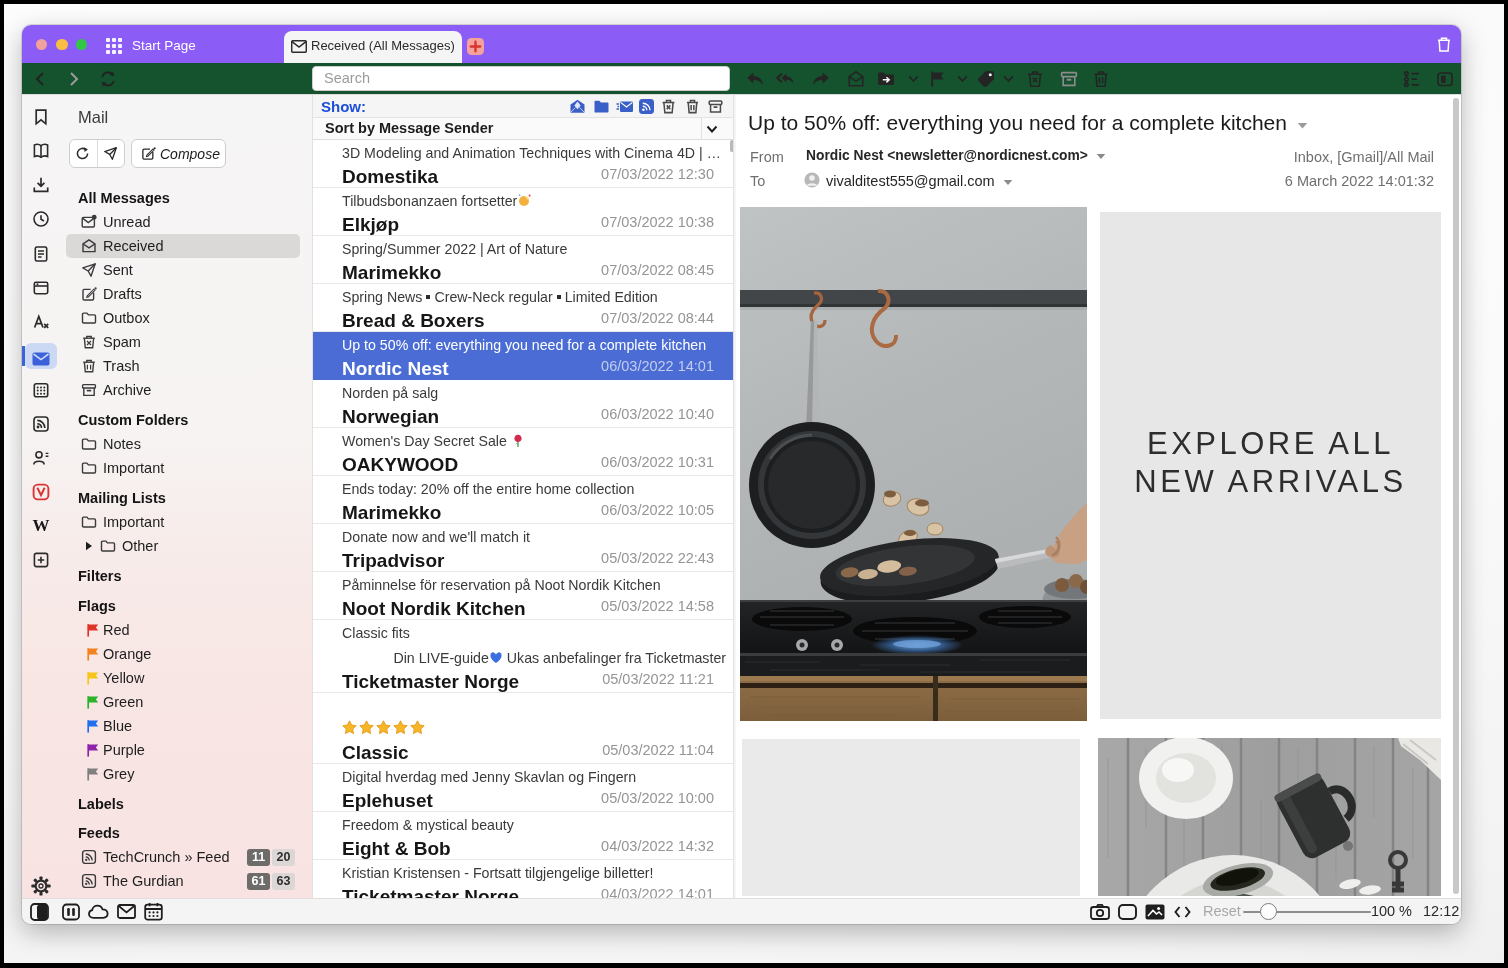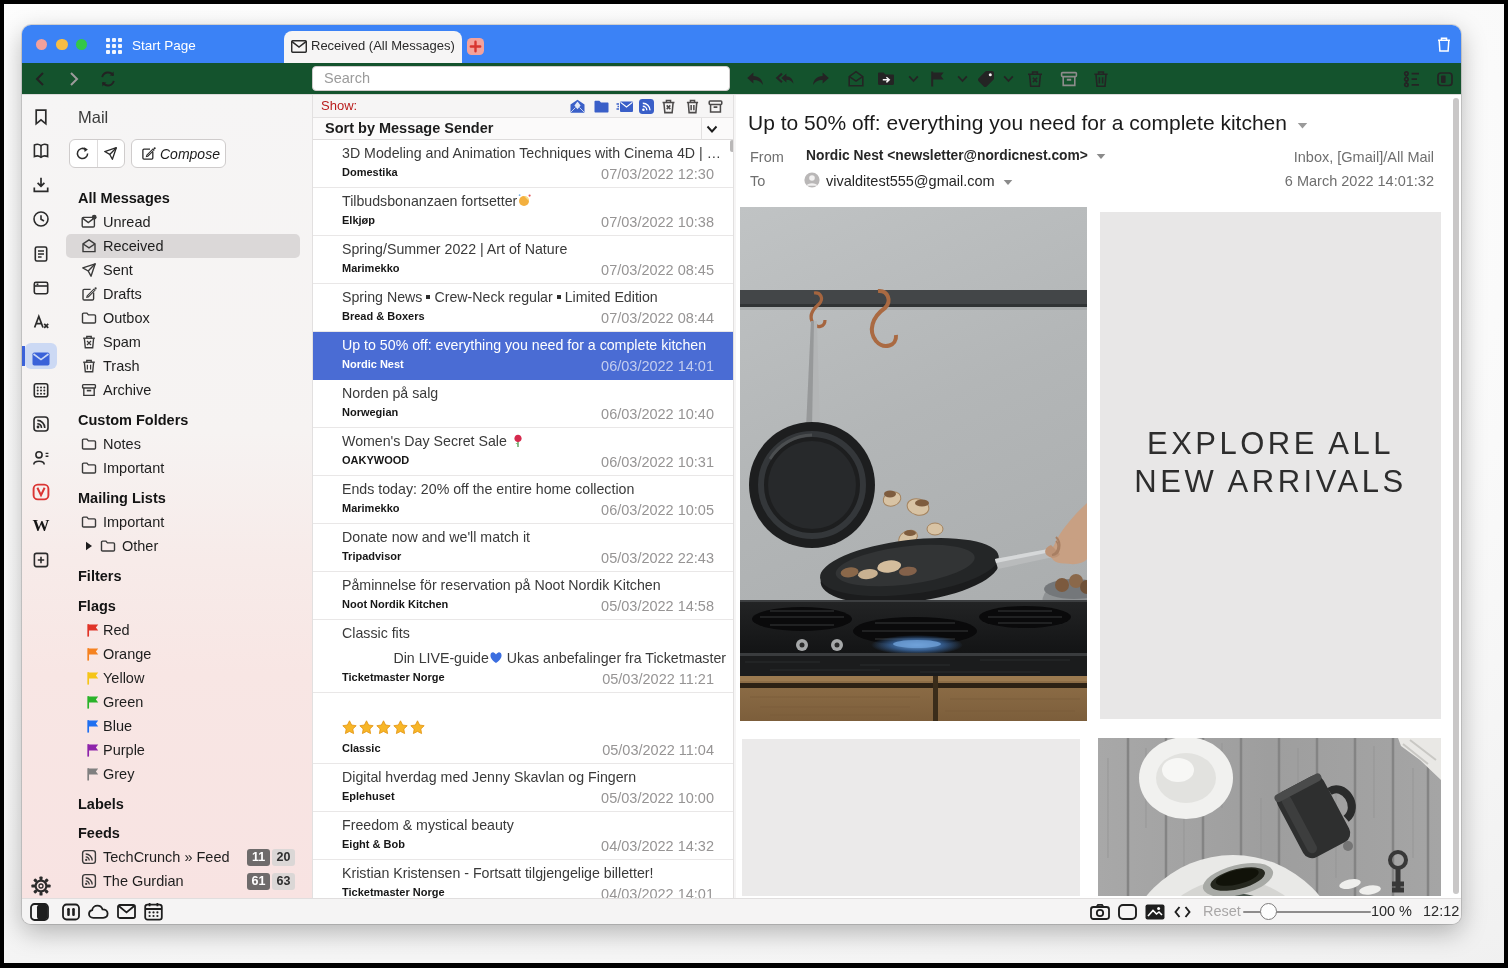--- a/index.html
+++ b/index.html
@@ -5,21 +5,21 @@
   * { margin:0; padding:0; box-sizing:border-box; }
   html,body { width:1508px; height:968px; overflow:hidden; }
   body { background:#000; font-family:"Liberation Sans", sans-serif; }
   .desk { position:absolute; left:4px; top:4px; width:1500px; height:959px;
           background:radial-gradient(120% 100% at 30% 20%, #ffffff 0%, #fbfbfb 55%, #f0f0f0 100%); }
   .ab { position:absolute; }
   .win { position:absolute; left:22px; top:25px; width:1439px; height:899px;
          border-radius:9px; overflow:hidden; background:#f6f5f5;
          box-shadow:0 8px 26px rgba(0,0,0,0.28), 0 0 0 1px rgba(0,0,0,0.12); }
   
-  .tabbar { position:absolute; left:0; top:0; width:100%; height:38px; background:#3b82f6; }
+  .tabbar { position:absolute; left:0; top:0; width:100%; height:38px; background:#8b5cf6; }
   .tl { position:absolute; top:13.5px; width:11.5px; height:11.5px; border-radius:50%; }
   .activetab { position:absolute; left:262px; top:6px; width:178px; height:32px;
                background:#f6f5f5; border-radius:8px 8px 0 0; }
   .tabtxt { font-size:13px; letter-spacing:0; color:#2b2b2b; }
   .starttab { position:absolute; left:86px; top:12.5px; color:#fff; font-size:14.5px; }
   
   .toolbar { position:absolute; left:0; top:38px; width:100%; height:32px; background:#14532d;
              border-bottom:1px solid #dcdada; }
   .search { position:absolute; left:290px; top:3px; width:418px; height:25px; background:#fff;
             border:1px solid #cfcccc; border-radius:4px; color:#9b9b9b; font-size:14.5px;
@@ -42,21 +42,21 @@
   
   .list { position:absolute; left:290px; top:70px; width:422px; height:803px; background:#fff;
           border-left:1px solid #e2e0e0; border-right:1px solid #e2e0e0; overflow:hidden; }
   .showbar { position:absolute; left:0; top:0; width:422px; height:23px; background:#f6f5f5;
              border-bottom:1px solid #e4e2e2; }
   .sortbar { position:absolute; left:0; top:23px; width:422px; height:22px; background:#fbfafa;
              border-bottom:1px solid #dedcdc; }
   .mrow { position:absolute; left:0; width:421px; height:48px; border-bottom:1px solid #e9e7e7; background:#fff; }
   .msub { position:absolute; left:29px; top:5px; width:384px; height:20px; font-size:14.2px; color:#3a3a3a;
           white-space:nowrap; overflow:hidden; text-overflow:ellipsis; }
-  .msend { position:absolute; left:29px; top:26px; font-size:11px; font-weight:bold; color:#161616; }
+  .msend { position:absolute; left:29px; top:26px; font-size:19px; font-weight:bold; color:#161616; }
   .mdate { position:absolute; right:20px; top:26px; font-size:14.5px; color:#969494; }
   .sel { background:#4a6cd4; border-bottom:1px solid #4a6cd4; }
   .sel .msub { color:#fff; }
   .sel .msend { color:#fff; }
   .sel .mdate { color:#c3cdef; }
   
   .read { position:absolute; left:714px; top:70px; width:725px; height:803px; background:#fff; }
   .gr { color:#6f6f6f; }
   
   .status { position:absolute; left:0; top:873px; width:100%; height:26px; background:#f5f4f4;
@@ -508,21 +508,21 @@
           <circle cx="5.2" cy="10.9" r="1.15" fill="#3a3a3a"></circle>
           <path d="M4.7 7.9 A3.6 3.6 0 0 1 8.3 11.5 M4.7 5 A6.5 6.5 0 0 1 11.2 11.5" fill="none" stroke="#3a3a3a" stroke-width="1.35"></path>
         </svg>
         <span class="tlabel" style="left:43px;">The Gurdian</span>
         <span class="badge1" style="left:187px;">61</span>
         <span class="badge2" style="left:212px;">63</span>
       </div>
 </div>
   <div class="list">
 <div class="showbar">
-        <span style="position:absolute;left:8px;top:3px;font-size:13px;font-weight:normal;color:#b91c1c;">Show:</span>
+        <span style="position:absolute;left:8px;top:3px;font-size:15px;font-weight:bold;color:#1d4ed8;">Show:</span>
       </div>
 <svg class="ab" style="left:256px;top:3px" width="17" height="17" viewBox="0 0 17 17">
         <path d="M1.5 6.5 L8.5 1.8 L15.5 6.5 V14.8 H1.5 Z" fill="#3a5fc8"></path>
         <path d="M8.5 3.6 L11.6 7.4 L8.5 11.2 L5.4 7.4 Z" fill="#fff" opacity="0.85"></path>
         <path d="M1.5 14.5 L6.5 9.5 M15.5 14.5 L10.5 9.5" stroke="#fff" stroke-width="1" opacity="0.7"></path>
       </svg>
 <svg class="ab" style="left:280px;top:3px" width="17" height="17" viewBox="0 0 17 17">
         <path d="M1.5 3.8 C1.5 3.2 1.9 2.8 2.5 2.8 H6.3 L8 4.6 H14.5 C15.1 4.6 15.5 5 15.5 5.6 V13.4 C15.5 14 15.1 14.4 14.5 14.4 H2.5 C1.9 14.4 1.5 14 1.5 13.4 Z" fill="#3a5fc8"></path>
       </svg>
 <svg class="ab" style="left:303px;top:3px" width="18" height="17" viewBox="0 0 18 17">

